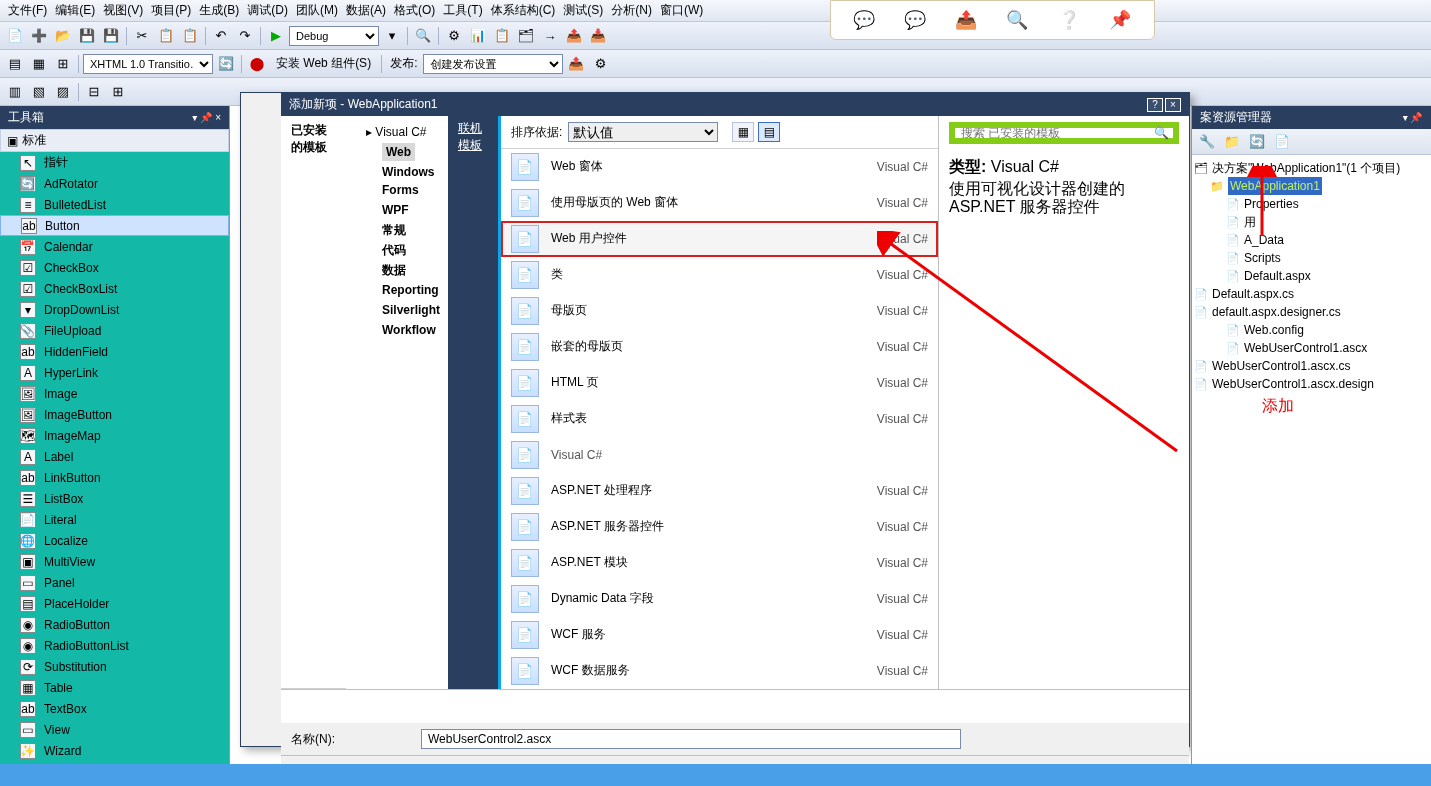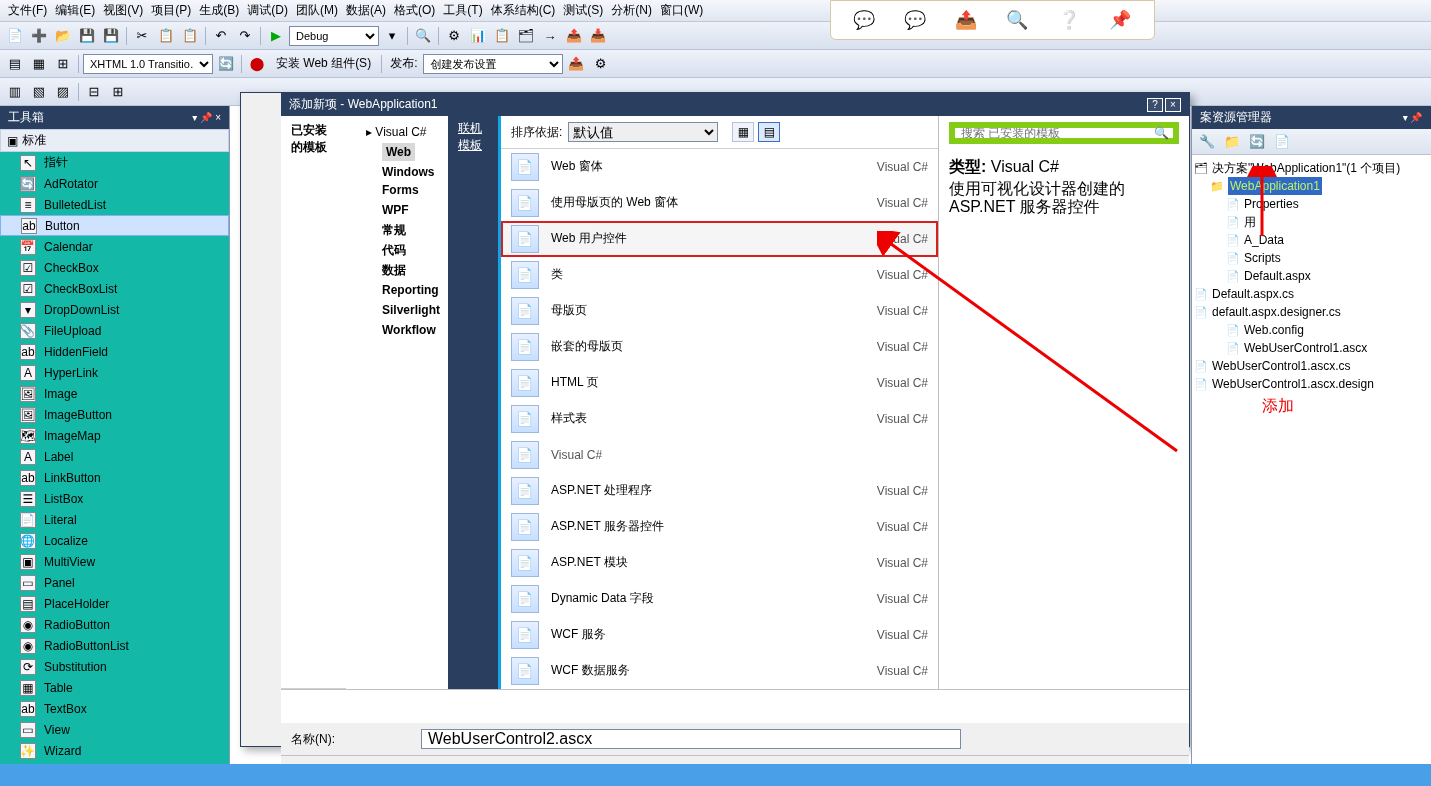--- a/index.html
+++ b/index.html
@@ -74,21 +74,21 @@
 .tmpl-name { flex: 1; font-size: 12px; }
 .tmpl-lang { font-size: 12px; color: #555; }
 
 .dlg-right { width: 250px; padding: 6px 10px; display: flex; flex-direction: column; }
 .search-box { display: flex; border: 6px solid #84cc16; height: 22px; }
 .search-box input { flex: 1; border: none; padding: 0 6px; font-size: 12px; outline: none; }
 .search-box .sb-ico { width: 22px; display: flex; align-items: center; justify-content: center; color: #3a6fc8; }
 .info-block { margin-top: 14px; font-size: 16px; line-height: 18px; }
 
 .dlg-name { display: flex; align-items: center; padding: 6px 10px; gap: 20px; border-bottom: 1px solid #c0c0c0; background: #f0f0f0; margin-top: 33px; }
-.dlg-name input { flex: 0 0 540px; height: 20px; border: 1px solid #7a8aab; padding: 0 6px; font-size: 16px; }
+.dlg-name input { flex: 0 0 540px; height: 20px; border: 1px solid #7a8aab; padding: 0 6px; font-size: 12px; }
 
 .dlg-buttons { display: flex; justify-content: flex-end; gap: 4px; padding: 10px 14px; background: #f0f0f0; }
 .dlg-buttons button { width: 72px; height: 24px; border: 1px solid #888; background: linear-gradient(#fefefe,#e0e0e0); font-size: 12px; }
 
 .bottom-bar { position: absolute; bottom: 0; left: 0; right: 0; height: 22px; background: #4aa0e8; }
 
 
 .arrow-svg { position: absolute; top: 138px; left: 636px; width: 340px; height: 240px; pointer-events: none; }
 </style>
 </head>

